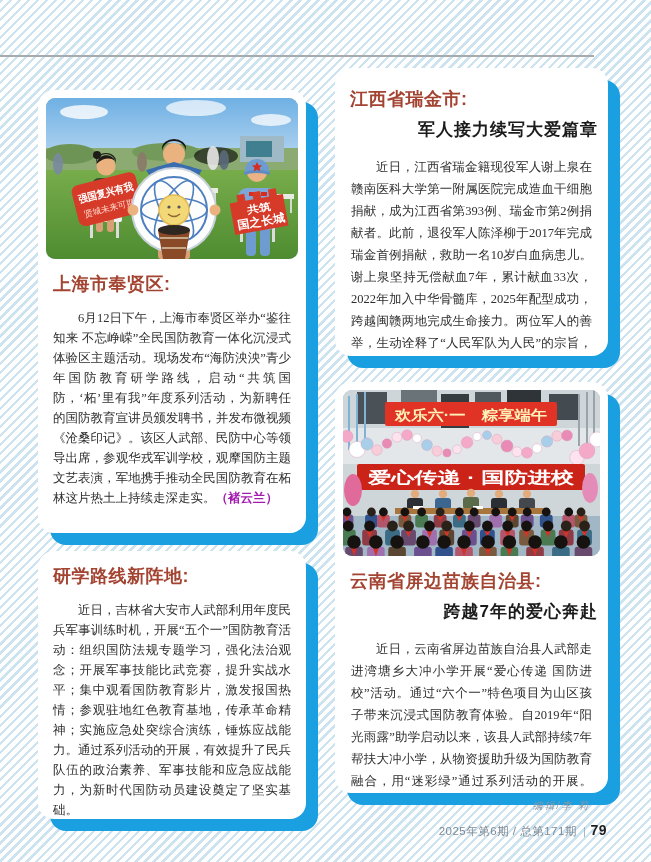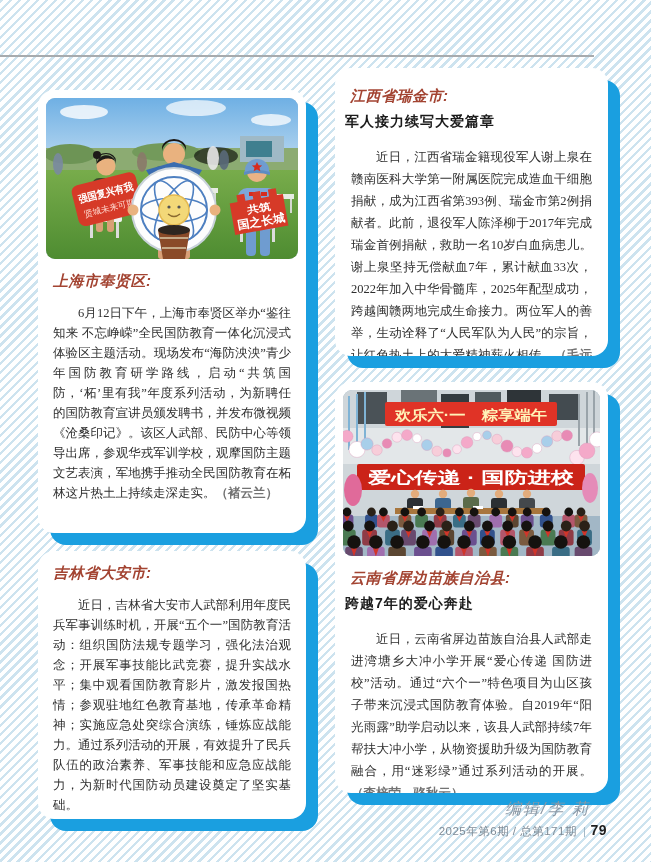--- a/index.html
+++ b/index.html
@@ -18,33 +18,33 @@
     position:absolute;background:#ffffff;border-radius:16px;
     box-shadow:12px 12px 0 0 var(--blue);
     overflow:hidden;
   }
   .card-l1{left:38px;top:90px;width:268px;height:443px;}
   .card-l2{left:38px;top:551px;width:268px;height:268px;}
   .card-r1{left:335px;top:68px;width:273px;height:288px;}
   .card-r2{left:335px;top:382px;width:273px;height:411px;}
   .photo{margin:8px;border-radius:9px;overflow:hidden;line-height:0;background:#9db8c9;}
   .photo svg{display:block;width:100%;height:auto;}
-  .region{margin:13px 15px 0;color:var(--heading);font-weight:bold;font-size:15px;letter-spacing:.5px;font-style:italic;}
+  .region{margin:13px 15px 0;color:var(--heading);font-weight:bold;font-size:18px;letter-spacing:.5px;}
   .card-r1 .region{margin-top:19px;}
-  .title{margin:7px 10px 0;text-align:left;font-weight:bold;font-size:14px;color:#1b1b1b;letter-spacing:1px;}
+  .title{margin:7px 10px 0;text-align:right;font-weight:bold;font-size:17px;color:#1b1b1b;letter-spacing:1px;}
   .body{
     margin:12px 15px 0;font-family:"Liberation Serif","DejaVu Serif",serif;
     font-size:12.5px;color:var(--ink);text-align:justify;text-indent:2em;
   }
   .card-l1 .body,.card-l2 .body{line-height:20px;}
   .card-r1 .body,.card-r2 .body{line-height:22px;margin-top:15px;margin-left:16px;margin-right:16px;}
-  .body b{font-weight:bold;color:#737373;}
+  .body b{font-weight:bold;color:#a21caf;}
   .footer-editor{
     position:absolute;top:799px;right:61px;font-style:italic;color:#8b98a5;
-    font-size:16px;letter-spacing:2px;
+    font-size:10px;letter-spacing:2px;
   }
   .footer-issue{
     position:absolute;top:822px;right:44px;color:#7f8b96;font-size:11.5px;letter-spacing:.5px;
   }
   .footer-issue .sep{color:#9fb4c2;margin:0 4px 0 6px;}
   .footer-issue b{color:#1f1f1f;font-size:14px;margin-top:40px;}
 </style>
 </head>
 <body>
 
@@ -163,21 +163,21 @@
         <text x="214" y="113" text-anchor="middle" font-size="10" font-weight="bold" fill="#ffffff" textLength="24" lengthAdjust="spacingAndGlyphs">共筑</text>
         <text x="214" y="127" text-anchor="middle" font-size="11.5" font-weight="bold" fill="#ffffff" textLength="48" lengthAdjust="spacingAndGlyphs">国之长城</text>
       </g>
     </svg>
   </div>
   <div class="region">上海市奉贤区:</div>
   <p class="body"><span>6月12日下午，上海市奉贤区举办“鉴往知来 不忘峥嵘”全民国防教育一体化沉浸式体验区主题活动。现场发布“海防泱泱”青少年国防教育研学路线，启动“共筑国防，‘柘’里有我”年度系列活动，为新聘任的国防教育宣讲员颁发聘书，并发布微视频《沧桑印记》。该区人武部、民防中心等领导出席，参观华戎军训学校，观摩国防主题文艺表演，军地携手推动全民国防教育在柘林这片热土上持续走深走实。</span><b>（褚云兰）</b></p>
 </div>
 
 <div class="card card-l2">
-  <div class="region">吉林省大安市:</div>
+  <div class="region">研学路线新阵地:</div>
   <p class="body"><span>近日，吉林省大安市人武部利用年度民兵军事训练时机，开展“五个一”国防教育活动：组织国防法规专题学习，强化法治观念；开展军事技能比武竞赛，提升实战水平；集中观看国防教育影片，激发报国热情；参观驻地红色教育基地，传承革命精神；实施应急处突综合演练，锤炼应战能力。通过系列活动的开展，有效提升了民兵队伍的政治素养、军事技能和应急应战能力，为新时代国防动员建设奠定了坚实基础。</span></p>
 </div>
 
 <div class="card card-r1">
   <div class="region">江西省瑞金市:</div>
   <div class="title">军人接力续写大爱篇章</div>
   <p class="body"><span>近日，江西省瑞金籍现役军人谢上泉在赣南医科大学第一附属医院完成造血干细胞捐献，成为江西省第393例、瑞金市第2例捐献者。此前，退役军人陈泽柳于2017年完成瑞金首例捐献，救助一名10岁白血病患儿。谢上泉坚持无偿献血7年，累计献血33次，2022年加入中华骨髓库，2025年配型成功，跨越闽赣两地完成生命接力。两位军人的善举，生动诠释了“人民军队为人民”的宗旨，让红色热土上的大爱精神薪火相传。</span><b>（毛远方、骆少斌）</b></p>
 </div>
 
 <div class="card card-r2">

